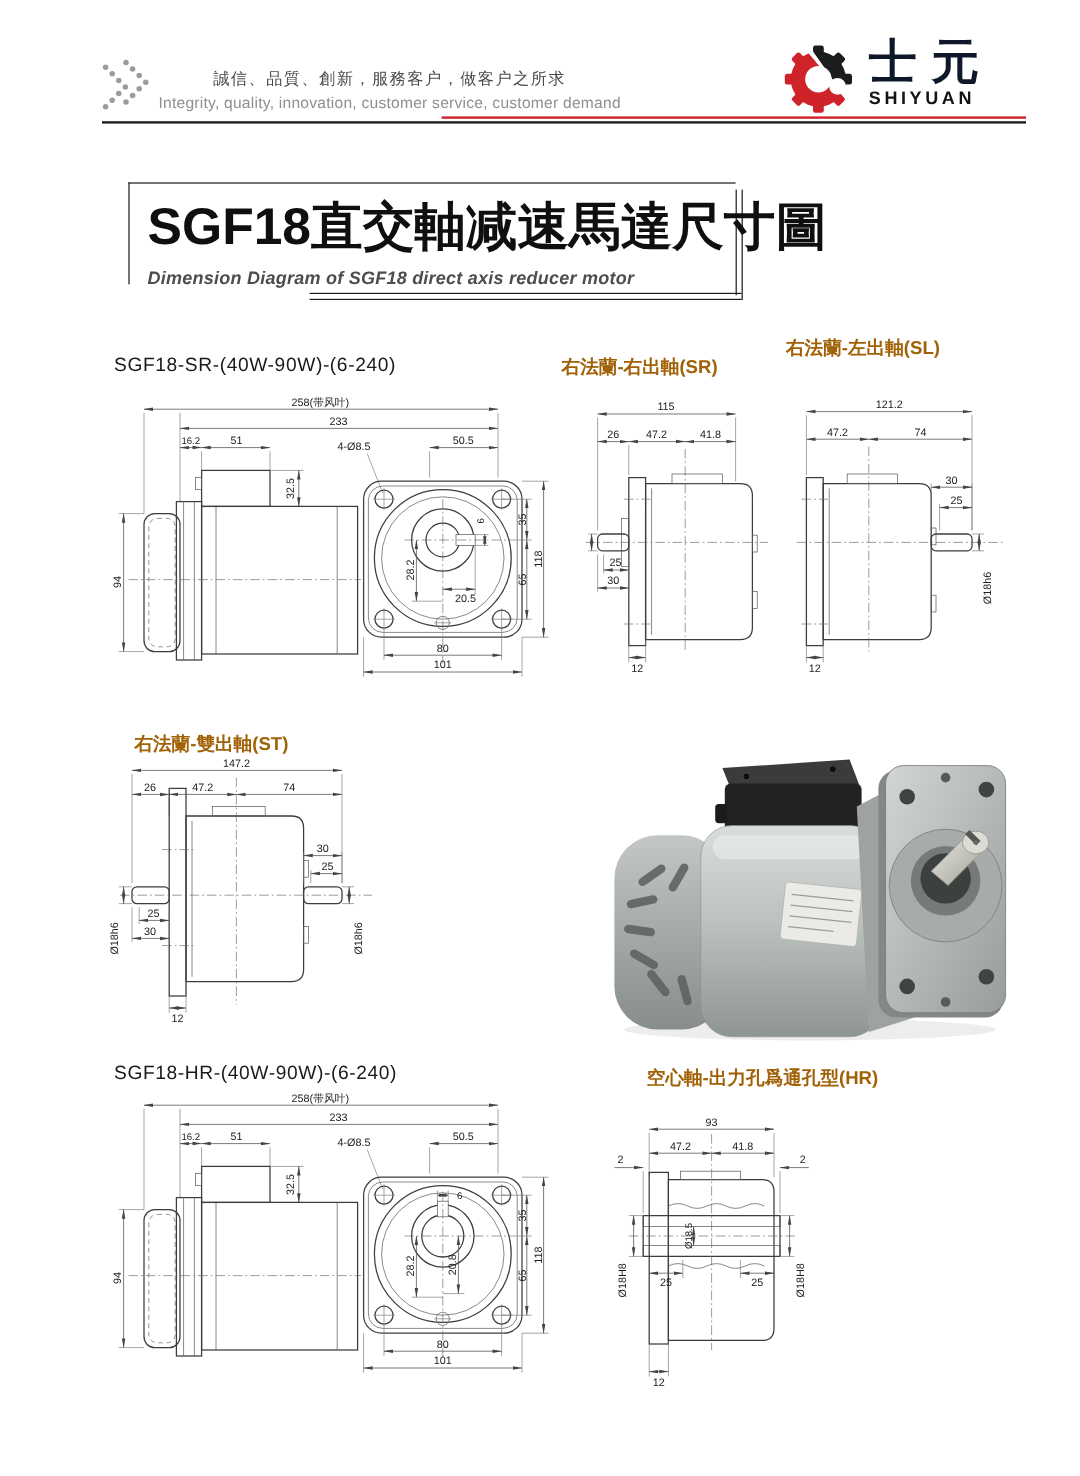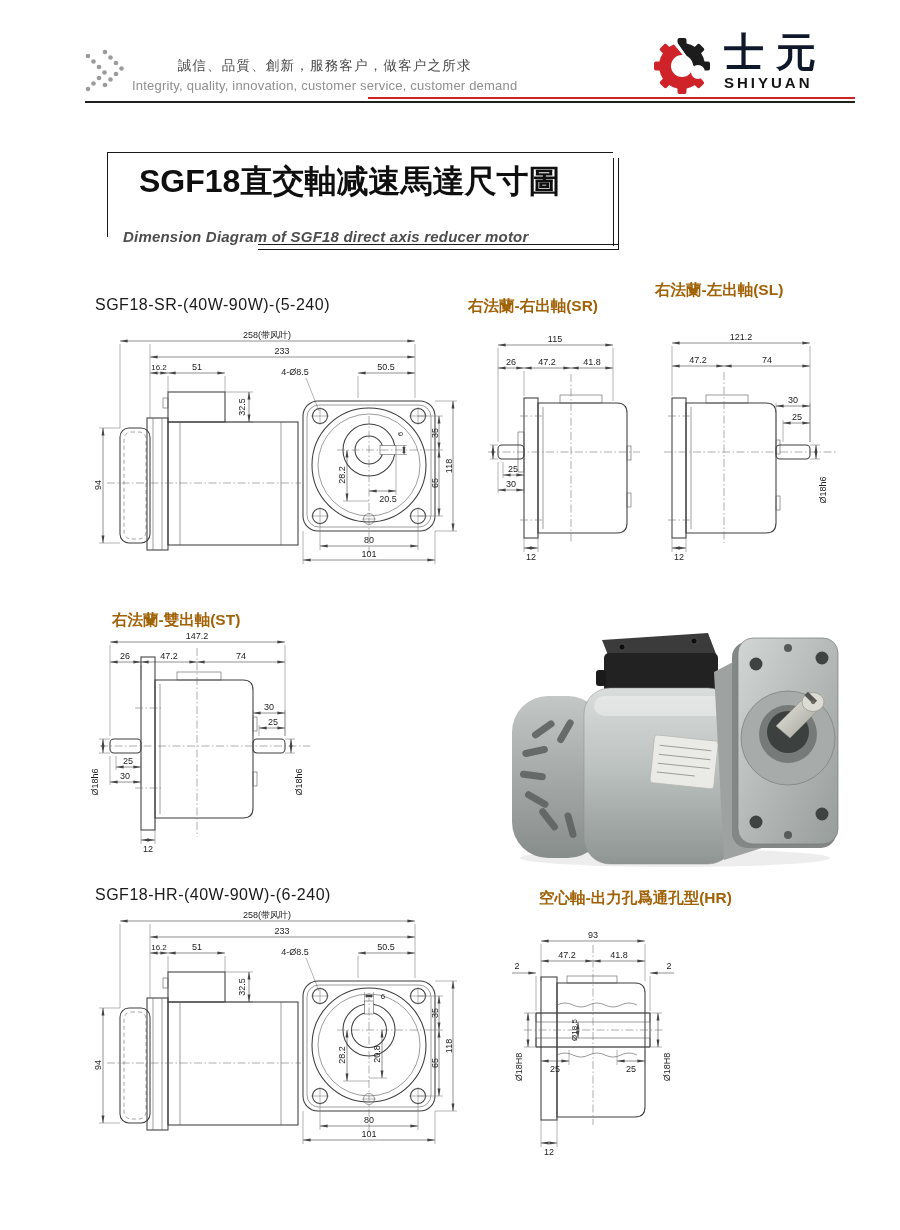--- a/index.html
+++ b/index.html
@@ -10,22 +10,22 @@
   
   .slogan-zh{font-size:13.5px;color:#4a4a4a;letter-spacing:1.2px;text-align:center;}
   .slogan-en{font-size:13px;color:#8f8f8f;margin-top:3px;letter-spacing:.2px;}
   .rule-red{position:absolute;height:2px;background:#cf2229;}
   .rule-black{position:absolute;height:2px;background:#1f1f1f;}
   .brand-zh{font-size:40px;font-weight:700;color:#0f172a;letter-spacing:12px;line-height:40px;white-space:nowrap;}
   .brand-en{font-size:15px;font-weight:700;color:#141414;letter-spacing:3px;margin-top:2px;}
 
   
   .tb-line{position:absolute;border-color:#8d8d8d;}
-  .title-zh{font-size:32px;font-weight:700;color:#0f0f0f;white-space:nowrap;letter-spacing:0px;margin-left:16px;}
-  .title-en{font-size:15px;font-weight:700;font-style:italic;color:#4d4d4d;margin-top:24px;letter-spacing:.2px;}
+  .title-zh{font-size:43px;font-weight:700;color:#0f0f0f;white-space:nowrap;letter-spacing:0px;}
+  .title-en{font-size:15px;font-weight:700;font-style:italic;color:#4d4d4d;margin-top:6px;letter-spacing:.2px;}
 
   
   .lbl-model{font-size:16px;color:#1a1a1a;letter-spacing:.5px;white-space:nowrap;}
   .lbl-cjk{font-size:15.5px;font-weight:700;color:#a16207;white-space:nowrap;}
 
   
   svg text{font-family:"Liberation Sans","DejaVu Sans",sans-serif;}
   .dt{font-size:9px;fill:#1c1c1c;}
   .dts{font-size:8px;fill:#1c1c1c;}
   .out{stroke:#3d3d3d;stroke-width:1.05;fill:none;}
@@ -132,21 +132,21 @@
     <div class="tb-line" style="left:2px;top:4px;width:505px;height:84px;border-top:1.5px solid;border-left:1.5px solid"></div>
     <div class="tb-line" style="left:508px;top:10px;width:0;height:88px;border-right:1.5px solid"></div>
     <div class="tb-line" style="left:513px;top:10px;width:0;height:92px;border-right:1.5px solid"></div>
     <div class="tb-line" style="left:153px;top:96px;width:360px;height:4px;border-top:1.5px solid;border-bottom:1.5px solid"></div>
     <div class="abs" style="left:18px;top:12px">
       <div class="title-zh">SGF18直交軸减速馬達尺寸圖</div>
       <div class="title-en">Dimension Diagram of SGF18 direct axis reducer motor</div>
     </div>
   </div>
 
-  <div class="abs lbl-model" style="left:95px;top:296px">SGF18-SR-(40W-90W)-(5-240)</div>
+  <div class="abs lbl-model" style="left:95px;top:296px">SGF18-SR-(40W-90W)-(6-240)</div>
   <div class="abs lbl-cjk" style="left:468px;top:296px">右法蘭-右出軸(SR)</div>
   <div class="abs lbl-cjk" style="left:655px;top:280px">右法蘭-左出軸(SL)</div>
   <div class="abs lbl-cjk" style="left:112px;top:610px">右法蘭-雙出軸(ST)</div>
   <div class="abs lbl-model" style="left:95px;top:886px">SGF18-HR-(40W-90W)-(6-240)</div>
   <div class="abs lbl-cjk" style="left:539px;top:888px">空心軸-出力孔爲通孔型(HR)</div>
 
   <svg class="abs" style="left:85px;top:328px" width="380" height="262" viewBox="0 0 380 262">
 
     <line class="dim" x1="35" y1="13" x2="330" y2="13"></line>
     <text class="dt" x="182" y="10" text-anchor="middle">258(带风叶)</text>

